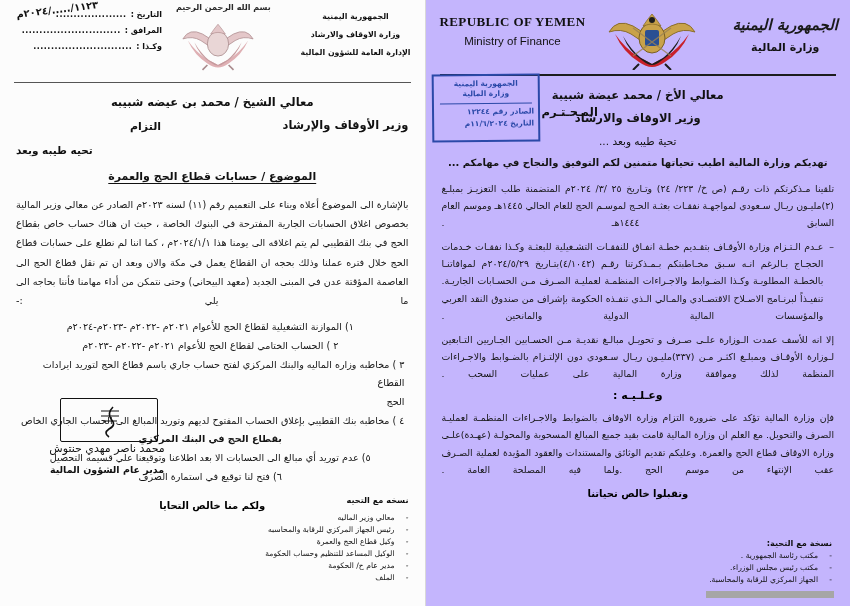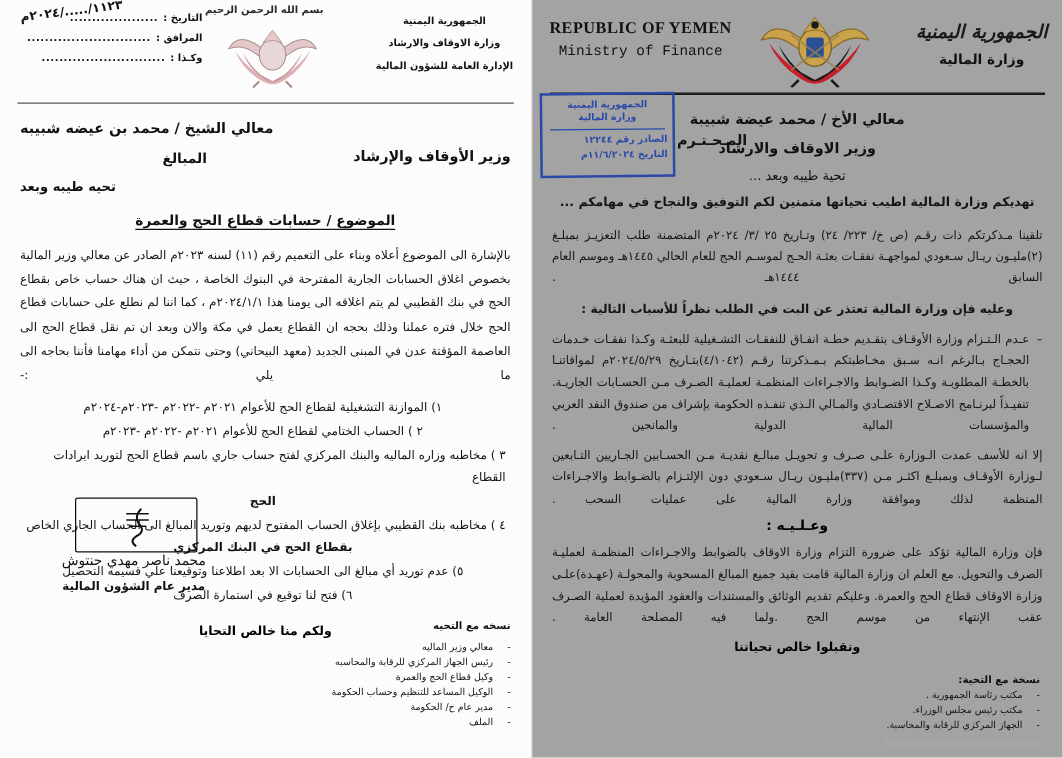--- a/index.html
+++ b/index.html
@@ -7,29 +7,29 @@
   body{
     width:850px;height:606px;
     background:#ffffff;
     font-family:"DejaVu Sans","Liberation Sans",sans-serif;
     overflow:hidden;
     position:relative;
   }
   .scan-pair{display:flex;width:850px;height:606px;}
 
   
-  .page{position:relative;height:606px;background:#a3a3a3;overflow:hidden;}
+  .page{position:relative;height:606px;background:#c4b5fd;overflow:hidden;}
   .page-left{width:425px;border-left:1px solid #d8d8d8;}
   .page-right{width:425px;background:#fcfcfc;}
 
   
   .letterhead{position:relative;height:72px;}
   .lh-en{position:absolute;left:14px;top:14px;text-align:center;direction:ltr;}
   .lh-en .l1{font-family:"Liberation Serif","DejaVu Serif",serif;font-weight:bold;font-size:13px;letter-spacing:.4px;color:#111;}
-  .lh-en .l2{font-family:Liberation Mono, monospace;font-size:11.5px;color:#111;margin-top:5px;}
+  .lh-en .l2{font-family:Liberation Sans, sans-serif;font-size:11.5px;color:#111;margin-top:5px;}
   .lh-ar{position:absolute;right:12px;top:16px;text-align:center;}
   .lh-ar .a1{font-size:15px;color:#1a1a1a;font-weight:bold;font-style:italic;letter-spacing:1px;}
   .lh-ar .a2{font-size:11px;color:#111;font-weight:bold;margin-top:7px;letter-spacing:2px;}
 
   
   .emblem{position:absolute;top:4px;}
   .emblem-left{left:177px;}
   .rule{height:2px;background:#1d1d1d;margin:2px 14px 0 14px;}
   .rule.thin{height:1px;background:#555;}
 
@@ -139,21 +139,20 @@
     </div>
 
     <div class="doc-body">
       <div class="addr">معالي الأخ / محمد عيضة شبيبة</div>
       <div class="addr sm">وزير الاوقاف والارشاد</div>
       <div class="muhtaram" style="left:116px;top:105px;">المـحـتـرم</div>
       <div class="greet">تحية طيبه وبعد ...</div>
 
       <div class="para c" style="font-size:10px;font-weight:bold;">تهديكم وزارة المالية اطيب تحياتها متمنين لكم التوفيق والنجاح في مهامكم ...</div>
       <div class="para justify-stretch">تلقينا مـذكرتكم ذات رقـم (ص خ/ ٢٢٣/ ٢٤) وتـاريخ ٢٥ /٣/ ٢٠٢٤م المتضمنة طلب التعزيـز بمبلـغ (٢)مليـون ريـال سـعودي لمواجهـة نفقـات بعثـة الحـج لموسـم الحج للعام الحالي ١٤٤٥هـ وموسم العام السابق ١٤٤٤هـ .</div>
-      <div class="para c" style="font-weight:bold;font-size:9.8px;">وعليه فإن وزارة المالية تعتذر عن البت في الطلب نظراً للأسباب التالية :</div>
 
       <div class="bullet-row">
         <span class="dash">–</span>
         <span class="txt">عـدم الـتـزام وزارة الأوقـاف بتقـديم خطـة انفـاق للنفقـات التشـغيلية للبعثـة وكـذا نفقـات خـدمات الحجـاج بـالرغم انـه سـبق مخـاطبتكم بـمـذكرتنا رقـم (٤/١٠٤٢)بتـاريخ ٢٠٢٤/٥/٢٩م لموافاتنـا بالخطـة المطلوبـة وكـذا الضـوابط والاجـراءات المنظمـة لعمليـة الصـرف مـن الحسـابات الجاريـة. تنفيـذاً لبرنـامج الاصـلاح الاقتصـادي والمـالي الـذي تنفـذه الحكومة بإشراف من صندوق النقد العربي والمؤسسات المالية الدولية والمانحين .</span>
       </div>
       <div class="bullet-row">
         <span class="txt">إلا انه للأسف عمدت الـوزارة علـى صـرف و تحويـل مبالـغ نقديـة مـن الحسـابين الجـاريين التـابعين لـوزارة الأوقـاف وبمبلـغ اكثـر مـن (٣٣٧)مليـون ريـال سـعودي دون الإلتـزام بالضـوابط والاجـراءات المنظمة لذلك وموافقة وزارة المالية على عمليات السحب .</span>
       </div>
 
       <div class="onwards">وعـلـيـه :</div>
@@ -199,21 +198,21 @@
           <span>المرافق :</span>
           <span class="dots">............................</span>
         </div>
         <div class="field-row">
           <span>وكـذا :</span>
           <span class="dots">............................</span>
         </div>
       </div>
       <div class="hand-date" style="left:16px;top:4px;">١١٢٣/...../٢٠٢٤م</div>
 
-      <div class="basmala" style="left:164px;top:3px;">بسم الله الرحمن الرحيم</div>
+      <div class="basmala" style="left:176px;top:3px;">بسم الله الرحمن الرحيم</div>
       <div class="emblem" style="left:178px;top:14px;">
         <svg width="80" height="58" viewBox="0 0 98 66">
           <path d="M6 28 Q14 14 30 22 L49 34 L68 22 Q84 14 92 28 Q80 24 70 30 L49 44 L28 30 Q18 24 6 28 Z" fill="#e4c7c9" stroke="#b08f91" stroke-width="1"></path>
           <path d="M12 30 Q22 44 34 52 L49 60 L64 52 Q76 44 86 30 Q78 48 62 58 Q55 63 49 63 Q43 63 36 58 Q20 48 12 30 Z" fill="#dfb0b4"></path>
           <path d="M20 32 Q28 46 38 54 L49 60 L60 54 Q70 46 78 32 Q72 48 58 57 Q53 61 49 61 Q45 61 40 57 Q26 48 20 32 Z" fill="#c59a9d"></path>
           <ellipse cx="49" cy="34" rx="13" ry="15" fill="#e9d6d6" stroke="#a98b8d" stroke-width="1"></ellipse>
           <path d="M49 10 Q44 16 40 22 Q46 20 49 20 Q52 20 58 22 Q54 16 49 10 Z" fill="#e4c7c9" stroke="#b08f91" stroke-width=".8"></path>
           <path d="M36 60 L30 66 M62 60 L68 66" stroke="#a98b8d" stroke-width="2"></path>
         </svg>
       </div>
@@ -221,42 +220,42 @@
       <div class="rh-head">
         <div>الجمهورية اليمنية</div>
         <div>وزارة الاوقاف والارشاد</div>
         <div>الإدارة العامة للشؤون المالية</div>
       </div>
     </div>
 
     <div class="rule thin" style="margin-top:10px;"></div>
 
     <div class="doc-body">
-      <div class="addr" style="text-align:left;font-size:11.5px;">معالي الشيخ / محمد بن عيضه شبيبه</div>
+      <div class="addr" style="text-align:center;font-size:11.5px;">معالي الشيخ / محمد بن عيضه شبيبه</div>
       <div class="addr sm" style="text-align:right;font-size:11.5px;">وزير الأوقاف والإرشاد</div>
-      <div class="muhtaram" style="left:130px;top:120px;font-size:11px;">المبالغ</div>
+      <div class="muhtaram" style="left:130px;top:120px;font-size:11px;">التزام</div>
       <div class="greet" style="text-align:left;font-weight:bold;font-size:10.5px;margin-top:12px;">تحيه طيبه وبعد</div>
       <div class="subject" style="margin-top:14px;font-size:11px;">الموضوع / حسابات قطاع الحج والعمرة</div>
 
       <div class="para justify-stretch" style="margin-top:12px;font-size:9.6px;line-height:2;">بالإشارة الى الموضوع أعلاه وبناء على التعميم رقم (١١) لسنه ٢٠٢٣م الصادر عن معالي وزير المالية بخصوص اغلاق  الحسابات الجارية المفترحة في البنوك الخاصة ، حيث ان هناك حساب خاص بقطاع الحج في بنك القطيبي لم يتم اغلاقه الى يومنا هذا ٢٠٢٤/١/١م ، كما اننا لم نطلع على حسابات قطاع الحج  خلال فتره  عملنا وذلك بحجه ان القطاع يعمل في مكة والان وبعد ان تم نقل قطاع الحج الى العاصمة المؤقتة عدن في المبنى الجديد (معهد البيحاني) وحتى نتمكن من أداء مهامنا فأننا بحاجه الى  ما يلي :-</div>
 
       <div class="numlist">
         <div class="li" style="text-align:center;">
           <span>١)</span>
           <span>الموازنة التشغيلية لقطاع الحج للأعوام ٢٠٢١م -٢٠٢٢م -٢٠٢٣م-٢٠٢٤م</span>
         </div>
         <div class="li" style="text-align:center;">
           <span>٢</span>
           <span>) الحساب الختامي لقطاع الحج للأعوام ٢٠٢١م -٢٠٢٢م -٢٠٢٣م</span>
         </div>
         <div class="li">
           <span>٣</span>
           <span>) مخاطبه وزاره الماليه والبنك المركزي لفتح حساب جاري باسم قطاع الحج لتوريد ايرادات القطاع</span>
         </div>
-        <div class="li" style="text-align:center;font-weight:bold;">الحج</div>
+        <div class="li" style="">الحج</div>
         <div class="li">
           <span>٤</span>
           <span>) مخاطبه بنك القطيبي بإغلاق الحساب المفتوح لديهم وتوريد المبالغ الى الحساب الجاري الخاص</span>
         </div>
         <div class="li" style="text-align:center;font-weight:bold;">بقطاع الحج في البنك المركزي</div>
         <div class="li" style="text-align:center;">
           <span>٥)</span>
           <span> عدم توريد أي مبالغ الى الحسابات الا بعد اطلاعنا وتوقيعنا علي قسيمه التحصيل</span>
         </div>
         <div class="li" style="text-align:center;">

